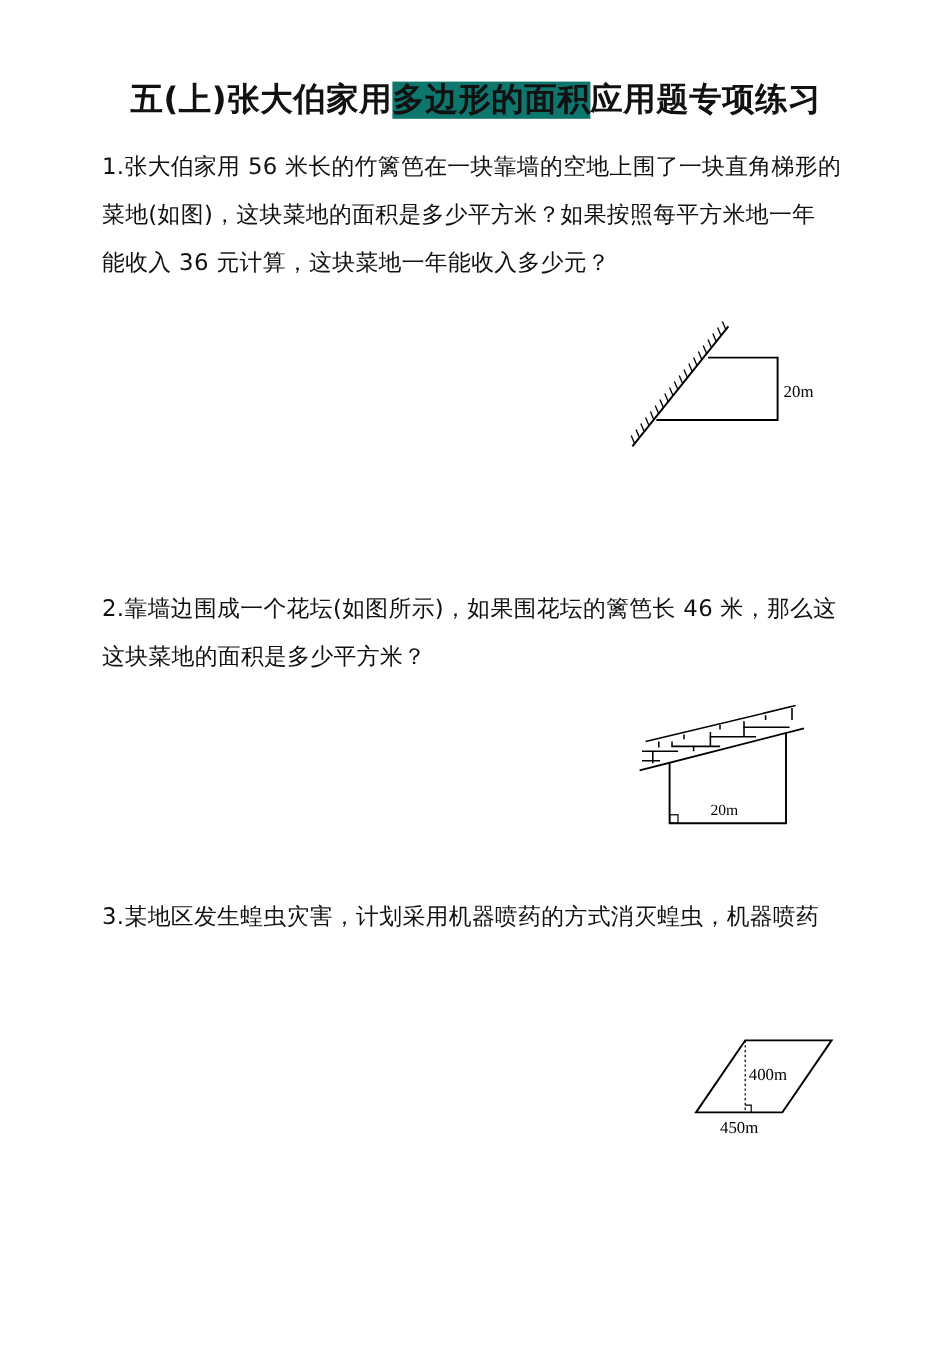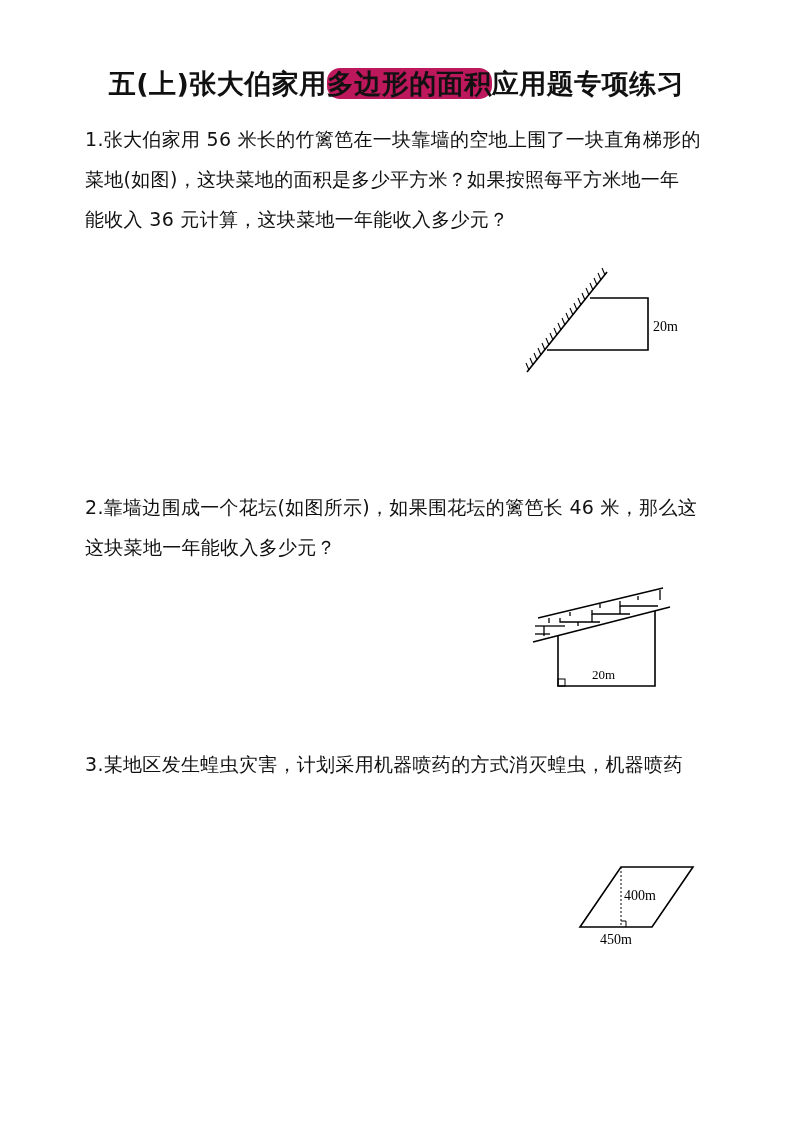--- a/index.html
+++ b/index.html
@@ -1,20 +1,20 @@
 <!DOCTYPE html>
 <html><head>
   <meta charset="utf-8">
   <style>
     html, body { margin: 0; padding: 0; background: #ffffff; }
     body { width: 793px; height: 1122px; position: relative; overflow: hidden;
            font-family: "DejaVu Sans", "Liberation Sans", sans-serif; color: #111; }
     .title { position: absolute; top: 64px; left: 0; width: 793px; text-align: center;
              font-size: 27px; font-weight: bold; letter-spacing: 0.5px; line-height: 40px; }
-    .title .hl { background: #be185d; border-radius: 13px; }
+    .title .hl { background: #0f766e; }
     .q { position: absolute; left: 51px; width: 690px; font-size: 19px; line-height: 40px;
          letter-spacing: 0.3px; margin-left: 34px; }
     .fig { position: absolute; }
     svg text { font-family: "Liberation Serif", "DejaVu Serif", serif; }
   </style>
 </head>
 <body>
 
 <div class="title"><span>五(上)张大伯家用</span><span class="hl">多边形的面积</span><span>应用题专项练习</span></div>
 
@@ -49,21 +49,21 @@
     <line x1="86" y1="20" x2="83" y2="13"></line>
     <line x1="90" y1="15" x2="87" y2="8"></line>
   </g>
 
   <polyline points="75,38 133,38 133,90 32,90" fill="none" stroke="#000" stroke-width="1.6"></polyline>
   <text x="138" y="71" font-size="14">20m</text>
 </svg>
 
 <div class="q" style="top:487px;">
   <div><span>2.</span><span>靠墙边围成一个花坛(如图所示)，如果围花坛的篱笆长 46 米，那么这</span></div>
-  <div>这块菜地一年能收入多少元？</div>
+  <div>这块菜地的面积是多少平方米？</div>
 </div>
 
 <svg class="fig" style="left:530px;top:578px;" width="150" height="115" viewBox="0 0 150 115">
 
   <g stroke="#000" stroke-width="1.3" fill="none">
     <line x1="8" y1="40" x2="133" y2="10"></line>
     <line x1="5" y1="48" x2="35" y2="48"></line>
     <line x1="5" y1="56" x2="20" y2="56"></line>
     <polyline points="14,48 14,58"></polyline>
     <polyline points="48,48 48,44"></polyline>

